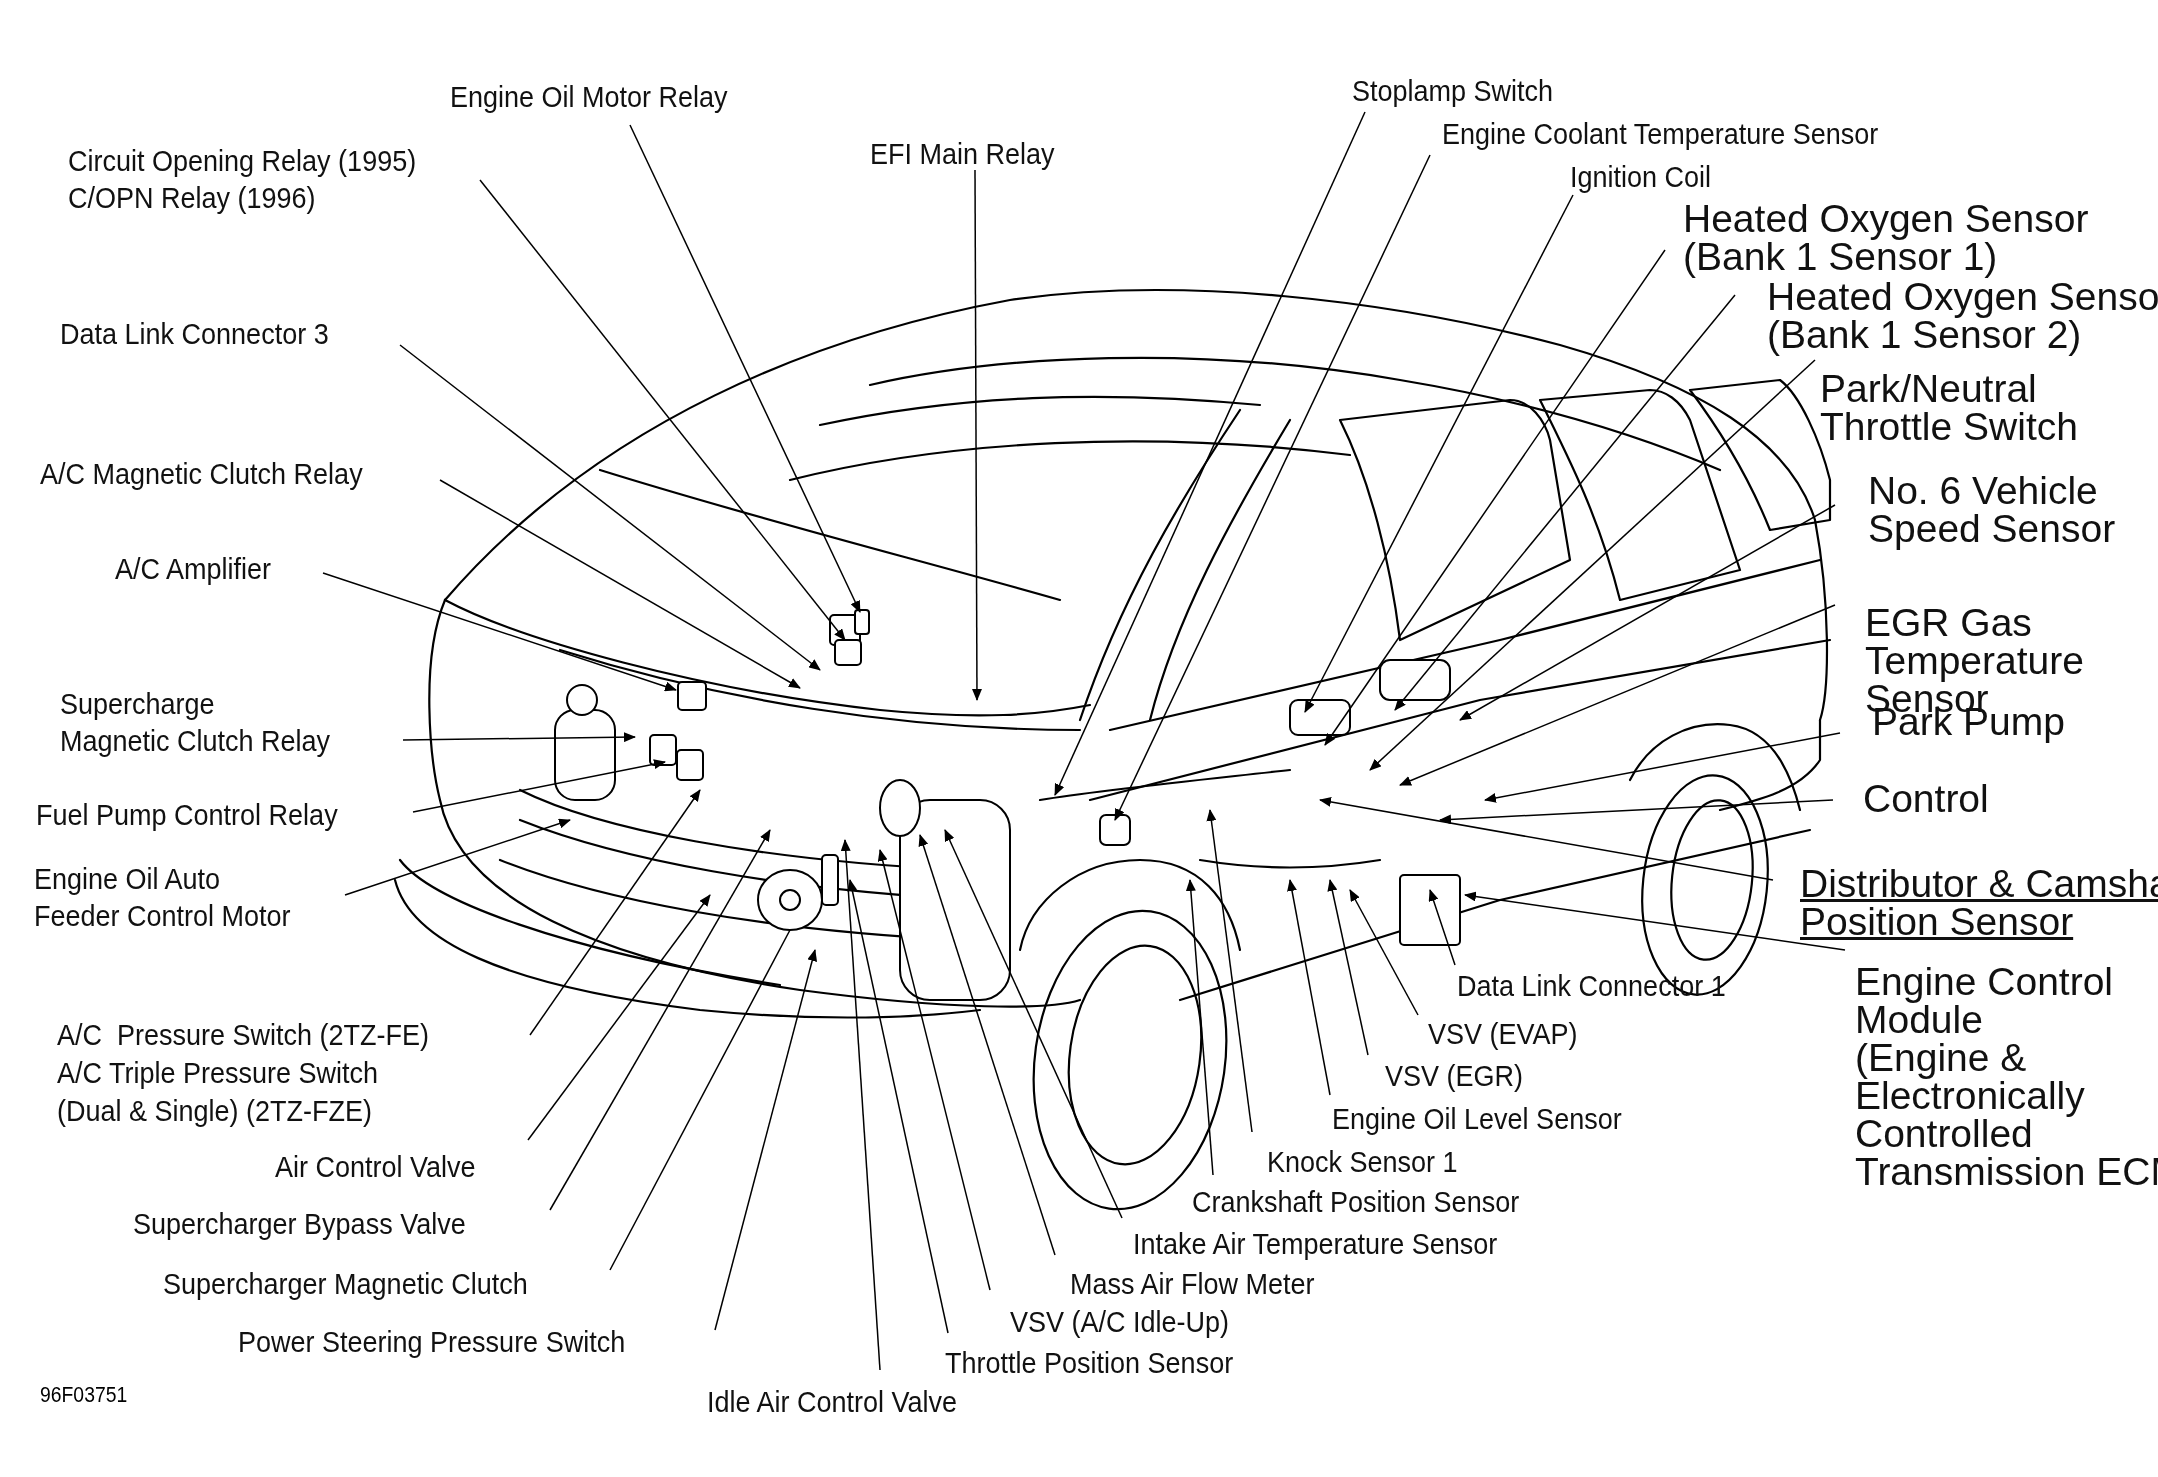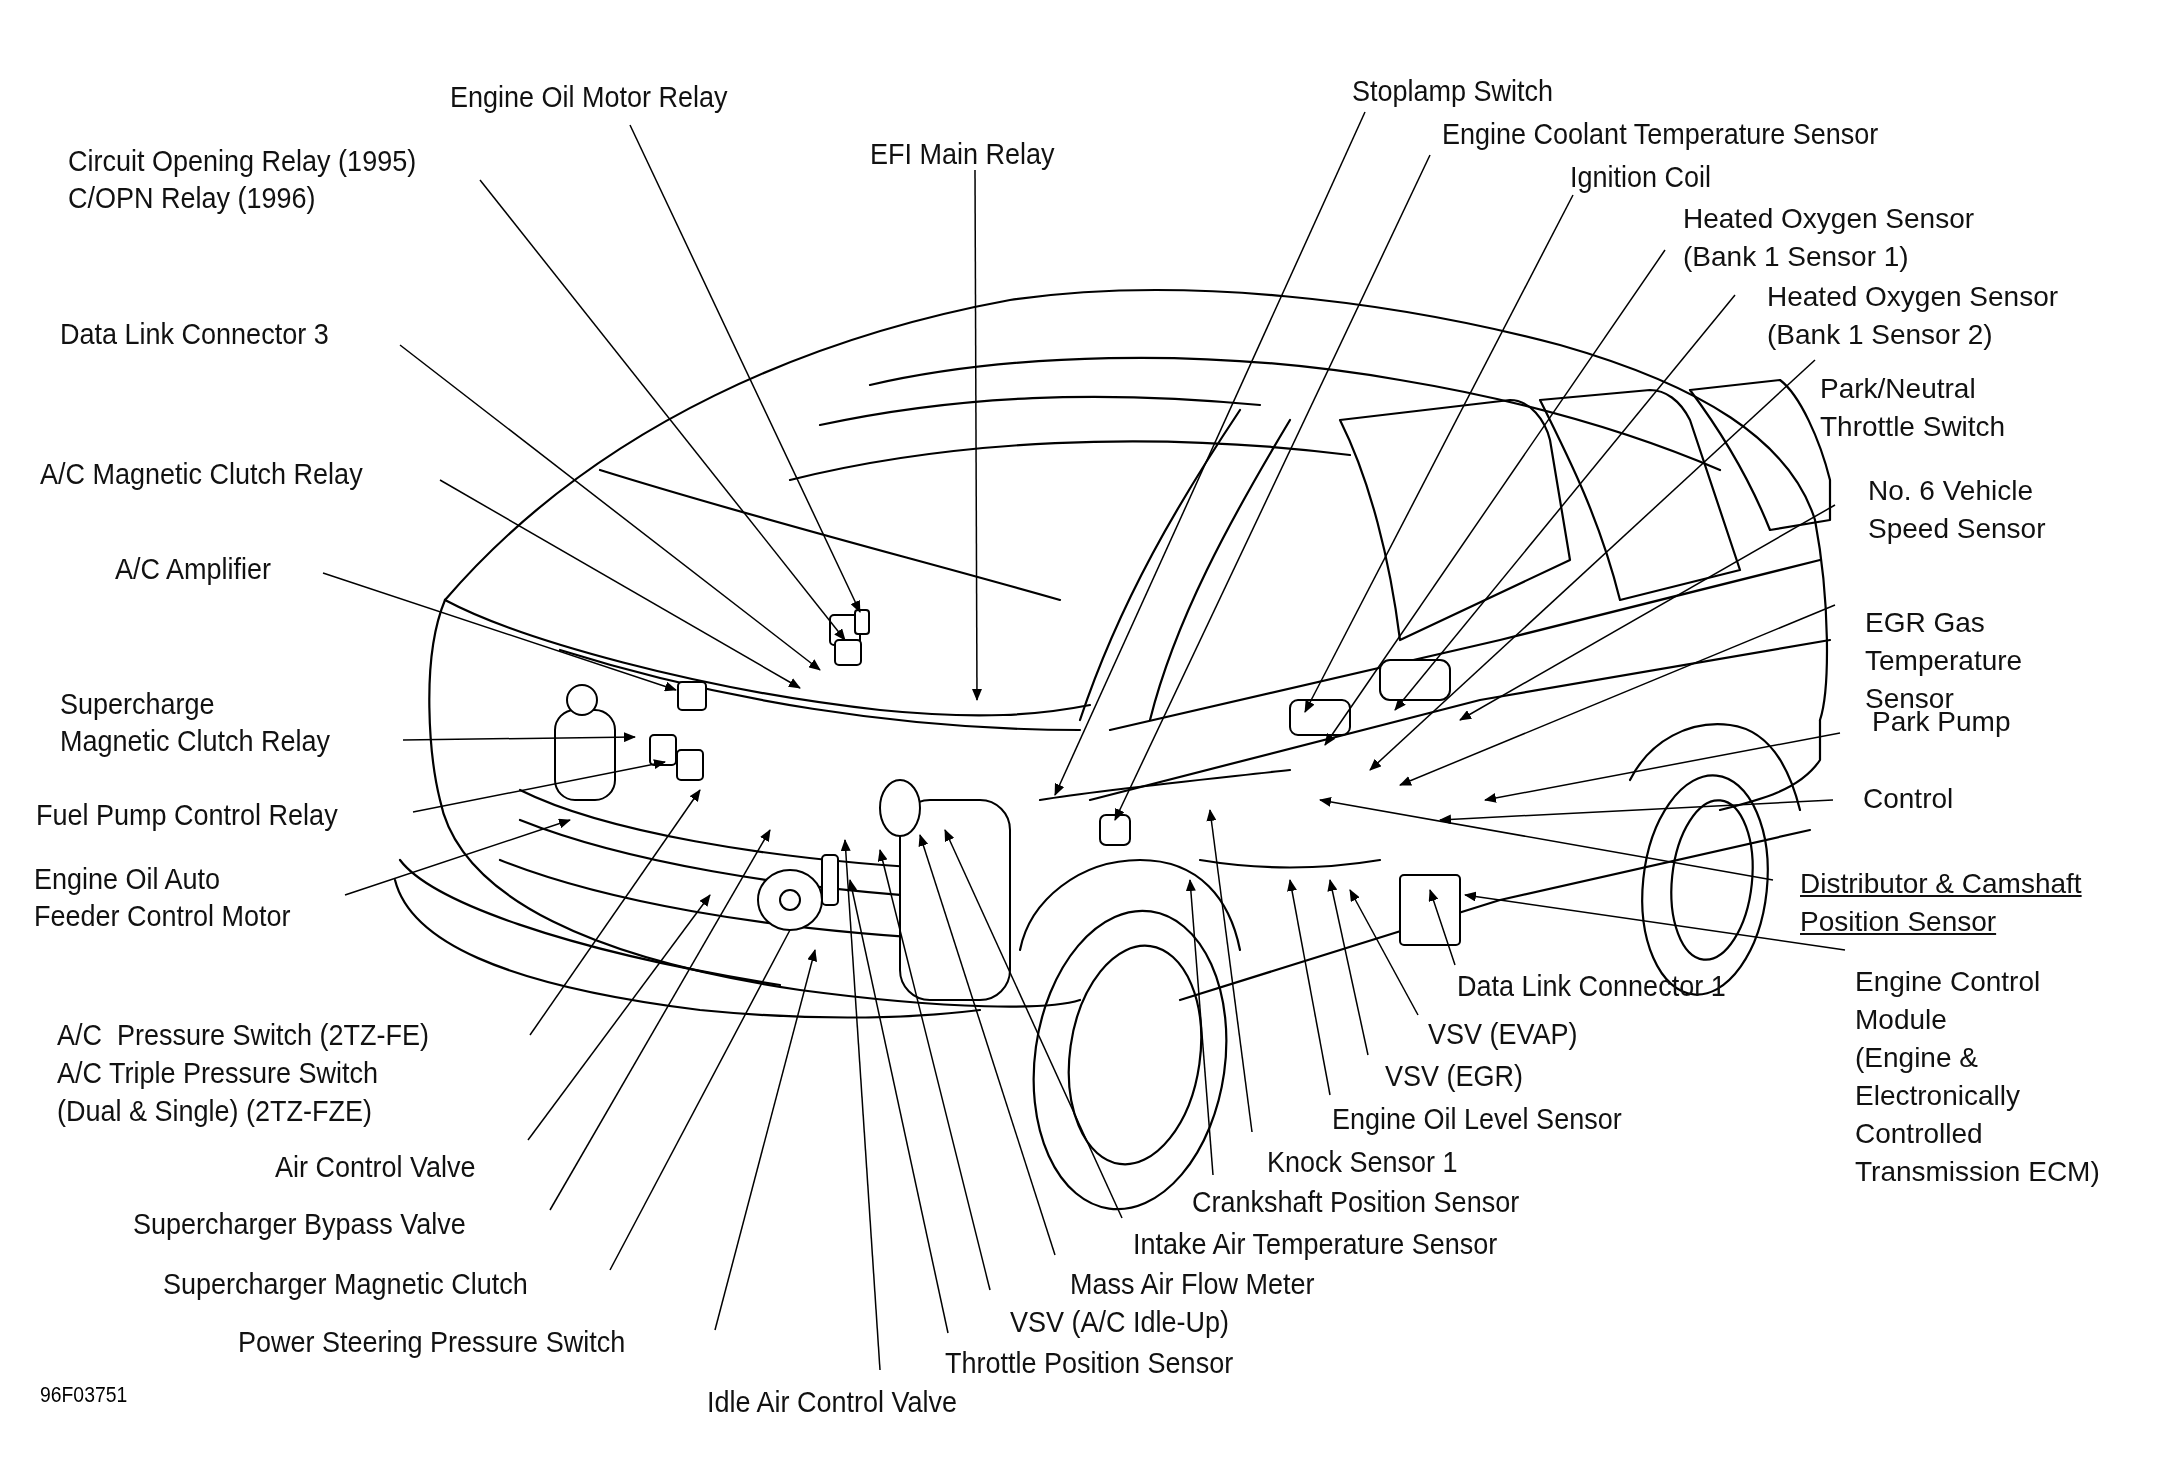--- a/index.html
+++ b/index.html
@@ -1,21 +1,21 @@
 <!DOCTYPE html>
 <html><head>
 <meta charset="utf-8">
 <style>
   html, body { margin:0; padding:0; background:#ffffff; }
   body { width:2158px; height:1477px; position:relative; overflow:hidden;
          font-family:"Liberation Sans", sans-serif; color:#000; }
   #diagram { position:absolute; left:0; top:0; width:2158px; height:1477px; }
   .lbl { position:absolute; font-size:30px; line-height:37px; white-space:pre; color:#111;
          transform:scaleX(0.9); transform-origin:left top; }
-  .lbl.n { transform:none; font-size:28px; line-height:38px; }
+  .lbl.n { transform:none; font-size:39px; line-height:38px; }
   .code { position:absolute; font-size:22px; transform:scaleX(0.88); transform-origin:left top; }
   svg .body { fill:none; stroke:#000; stroke-width:2.2; stroke-linecap:round; stroke-linejoin:round; }
   svg .lead { stroke:#000; stroke-width:1.5; fill:none; }
   svg .part { fill:#fff; stroke:#000; stroke-width:2; }
   svg .arrow { fill:#000; }
 </style>
 </head>
 <body>
 
 <svg id="diagram" width="2158" height="1477" viewBox="0 0 2158 1477">

